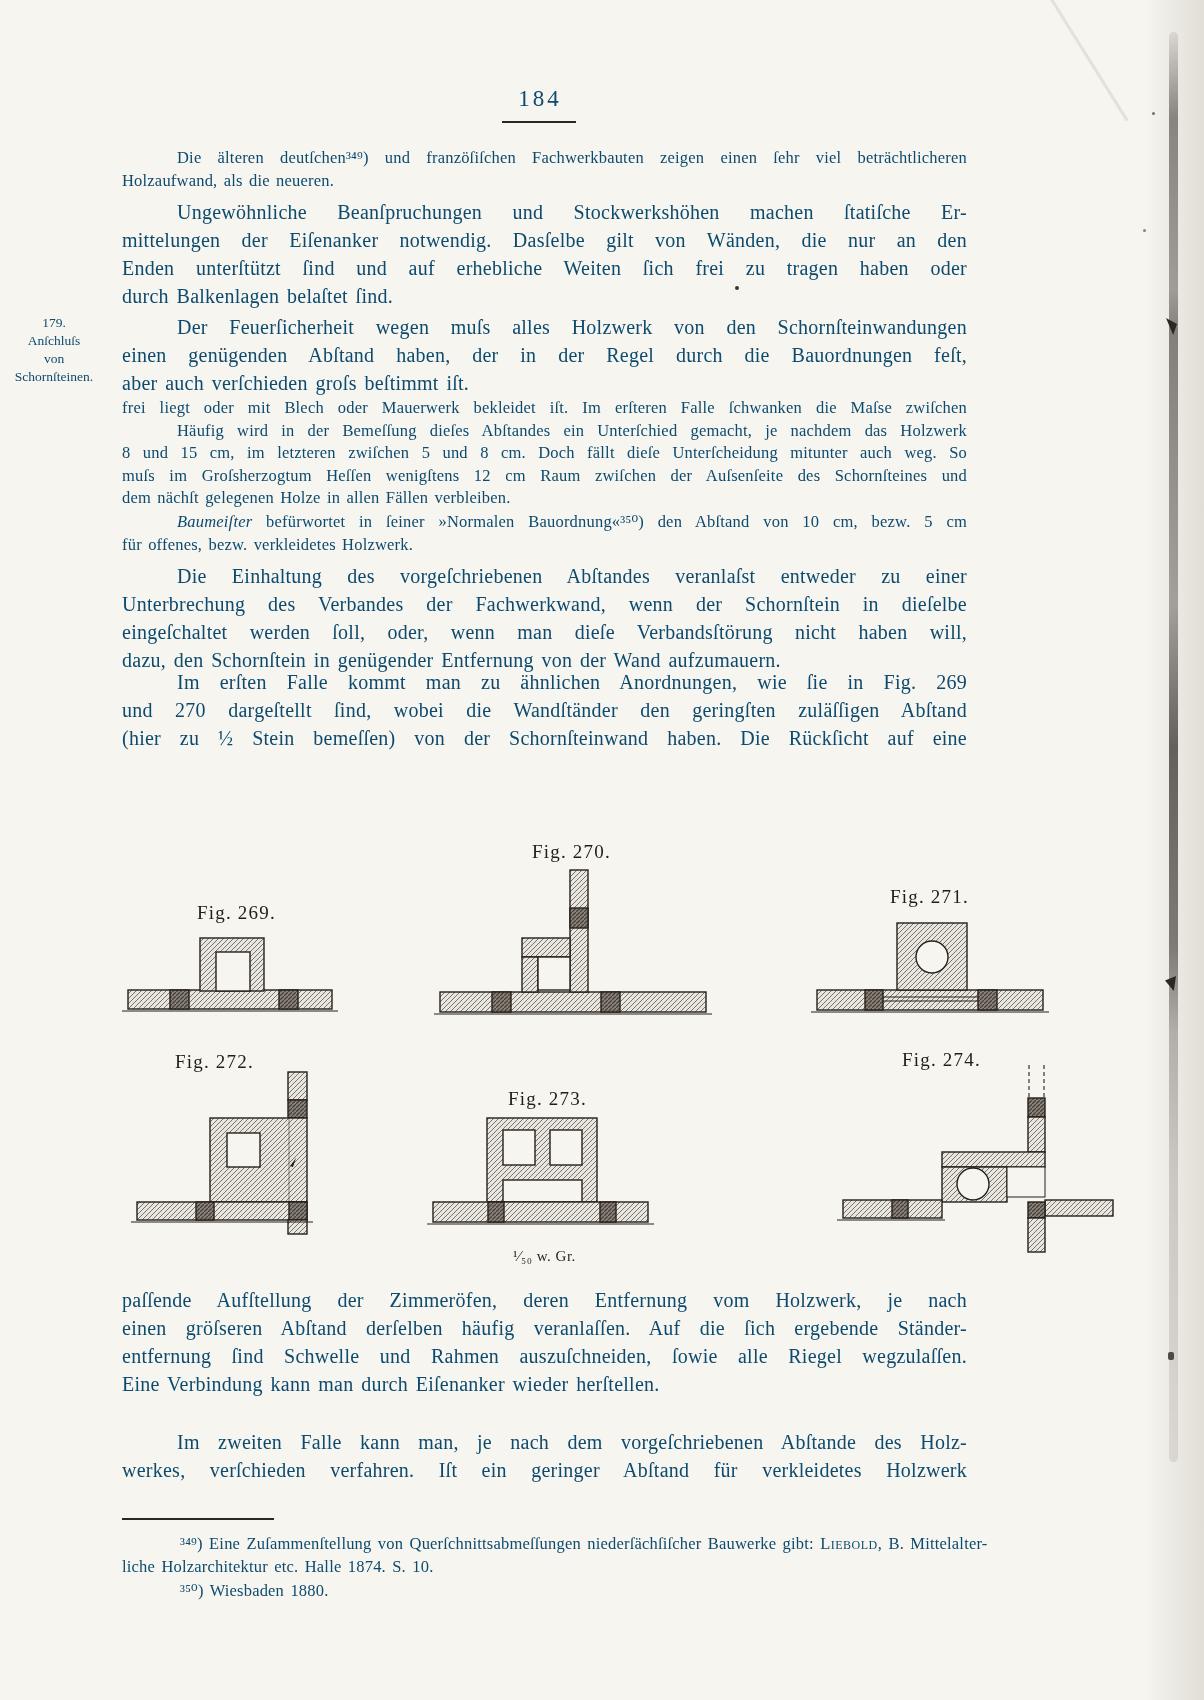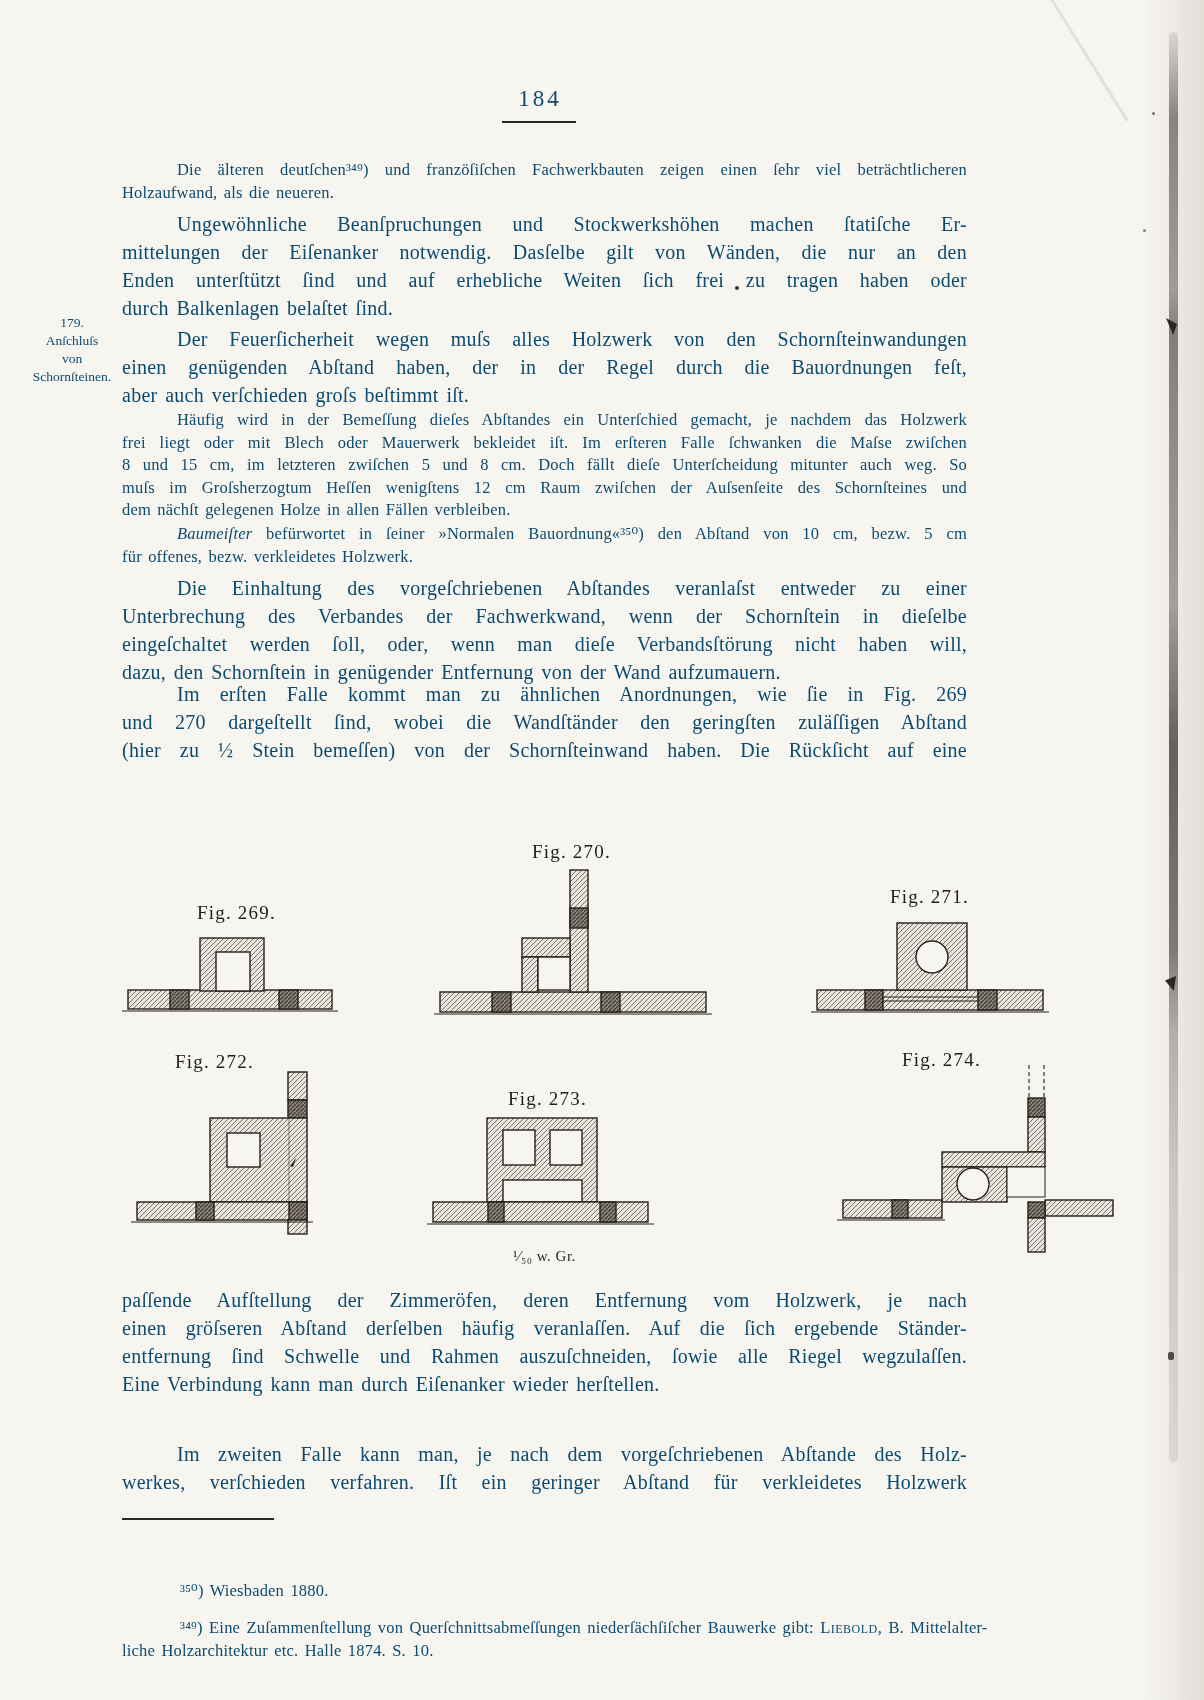--- a/index.html
+++ b/index.html
@@ -16,30 +16,30 @@
   .pagenum{
     position:absolute;top:86px;left:0;width:1080px;
     text-align:center;font-size:23px;letter-spacing:3px;
   }
   .pagenum-rule{
     position:absolute;top:121px;left:502px;width:74px;height:2px;
     background:#2a2621;
   }
   
   .margin-note{
-    position:absolute;left:18px;top:314px;width:108px;
+    position:absolute;left:0;top:314px;width:108px;
     text-align:center;font-size:13.5px;line-height:18px;
   }
   
   .para{position:absolute;left:122px;width:845px;}
   .gross .line{font-size:20px;line-height:28px;word-spacing:2.5px;letter-spacing:0.25px;}
   .petit .line{font-size:16.5px;line-height:22.6px;word-spacing:2px;letter-spacing:0.2px;}
   .line{display:block;white-space:nowrap;}
   .full{text-align:justify;text-align-last:justify;}
-  .ind{padding-left:55px;margin-top:12px;}
+  .ind{padding-left:55px;}
   .it{font-style:italic;}
   .sc{font-variant:small-caps;letter-spacing:0.5px;}
   .fn-rule{position:absolute;left:122px;top:1518px;width:152px;height:2px;background:#2a2621;}
   
   .figs{position:absolute;left:0;top:772px;}
   .figlabel{font-size:19px;letter-spacing:1.2px;fill:#211e1a;}
   .scalelabel{font-size:15px;letter-spacing:0.5px;fill:#2a2621;}
   
   .gutter{
     position:absolute;right:0;top:0;width:60px;height:1700px;
@@ -100,22 +100,22 @@
     <div class="line">durch Balkenlagen belaſtet ſind.</div>
   </div>
 
   <div class="para gross" style="top:313px">
     <div class="line full ind">Der Feuerſicherheit wegen muſs alles Holzwerk von den Schornſteinwandungen</div>
     <div class="line full">einen genügenden Abſtand haben, der in der Regel durch die Bauordnungen feſt,</div>
     <div class="line">aber auch verſchieden groſs beſtimmt iſt.</div>
   </div>
 
   <div class="para petit" style="top:397px">
+    <div class="line full">frei liegt oder mit Blech oder Mauerwerk bekleidet iſt.  Im erſteren Falle ſchwanken die Maſse zwiſchen</div>
     <div class="line full ind">Häufig wird in der Bemeſſung dieſes Abſtandes ein Unterſchied gemacht, je nachdem das Holzwerk</div>
-    <div class="line full">frei liegt oder mit Blech oder Mauerwerk bekleidet iſt.  Im erſteren Falle ſchwanken die Maſse zwiſchen</div>
     <div class="line full">8 und 15 cm, im letzteren zwiſchen 5 und 8 cm.  Doch fällt dieſe Unterſcheidung mitunter auch weg.  So</div>
     <div class="line full">muſs im Groſsherzogtum Heſſen wenigſtens 12 cm Raum zwiſchen der Auſsenſeite des Schornſteines und</div>
     <div class="line">dem nächſt gelegenen Holze in allen Fällen verbleiben.</div>
   </div>
 
   <div class="para petit" style="top:511px">
     <div class="line full ind"><span class="it">Baumeiſter</span><span> befürwortet in ſeiner »Normalen Bauordnung«³⁵⁰) den Abſtand von 10 cm, bezw. 5 cm</span></div>
     <div class="line">für offenes, bezw. verkleidetes Holzwerk.</div>
   </div>
 
@@ -232,21 +232,21 @@
     <div class="line full">entfernung ſind Schwelle und Rahmen auszuſchneiden, ſowie alle Riegel wegzulaſſen.</div>
     <div class="line">Eine Verbindung kann man durch Eiſenanker wieder herſtellen.</div>
   </div>
 
   <div class="para gross" style="top:1428px">
     <div class="line full ind">Im zweiten Falle kann man, je nach dem vorgeſchriebenen Abſtande des Holz-</div>
     <div class="line full">werkes, verſchieden verfahren.  Iſt ein geringer Abſtand für verkleidetes Holzwerk</div>
   </div>
 
   <div class="fn-rule"></div>
-  <div class="para petit" style="top:1617px">
+  <div class="para petit" style="top:1533px">
     <div class="line full" style="padding-left:58px"><span>³⁴⁹) Eine Zuſammenſtellung von Querſchnittsabmeſſungen niederſächſiſcher Bauwerke gibt: </span><span class="sc">Liebold</span><span>, B.  Mittelalter-</span></div>
     <div class="line">liche Holzarchitektur etc.  Halle 1874.  S. 10.</div>
   </div>
   <div class="para petit" style="top:1580px">
     <div class="line" style="padding-left:58px">³⁵⁰) Wiesbaden 1880.</div>
   </div>
 
   <div class="gutter"></div>
   <div class="streak"></div>
   <div class="blob1"></div>

